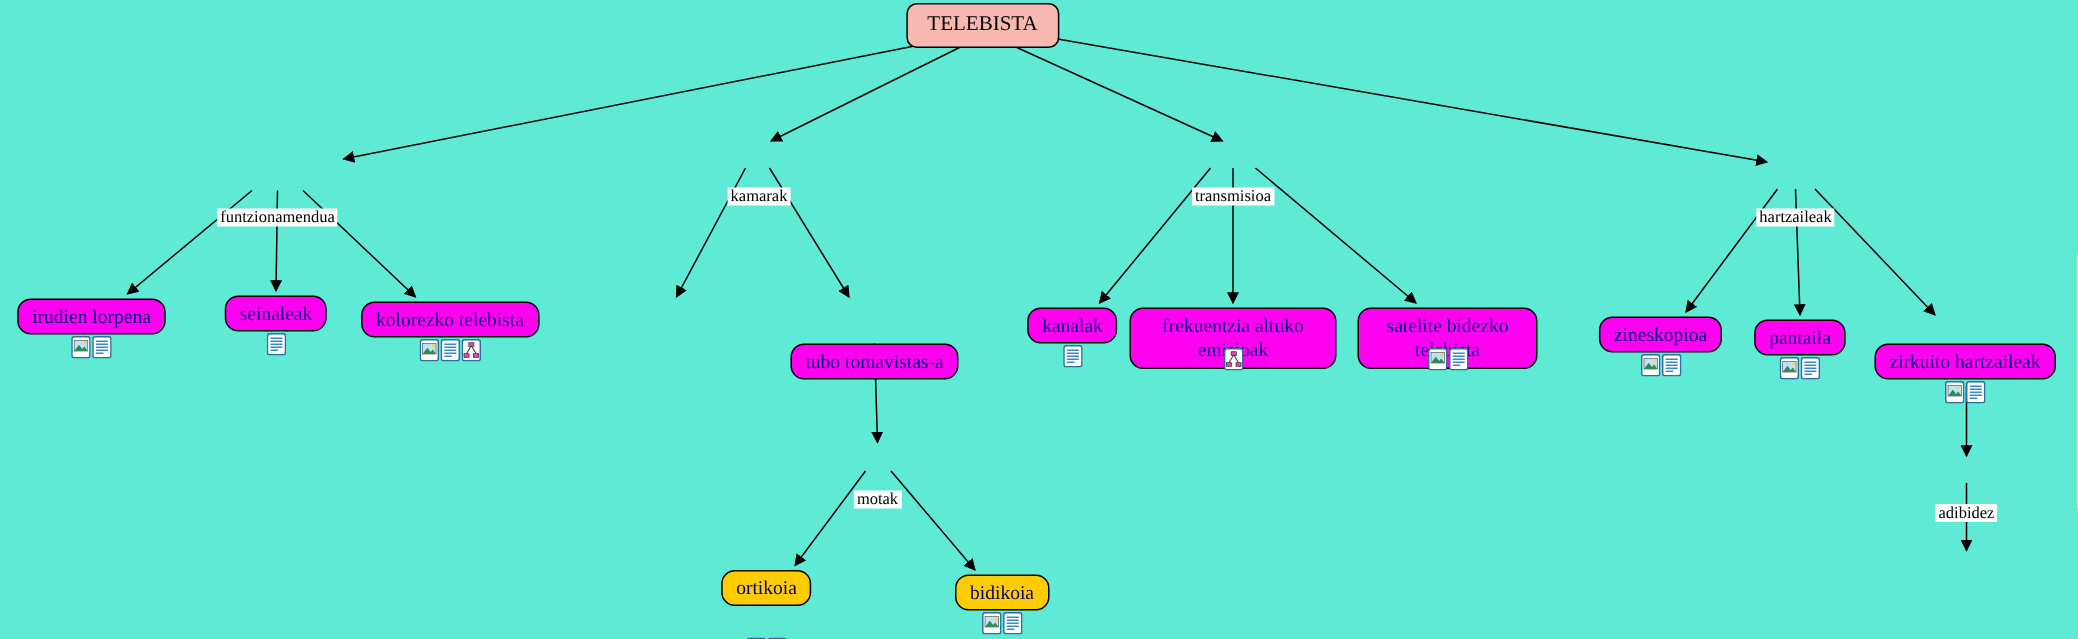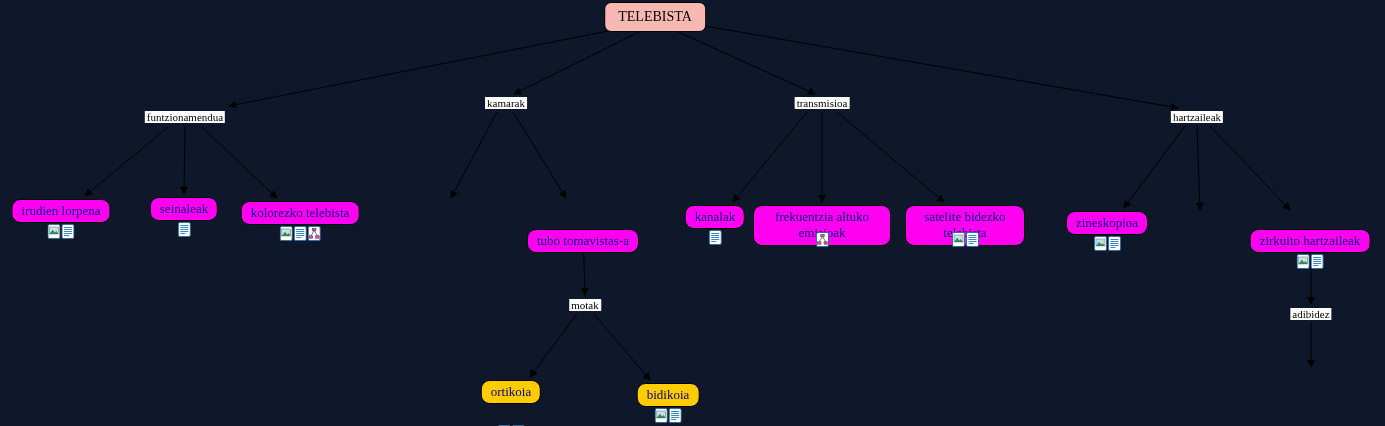--- a/index.html
+++ b/index.html
@@ -1,21 +1,21 @@
 <!DOCTYPE html>
 <html style="--root-bg: #f6b8b0; --concept-bg: #ff00f0; --leaf-bg: #ffcc00; --node-text: #000080;"><head>
 <meta charset="utf-8">
 <style>
   html, body { margin: 0; padding: 0; background: #ffffff; }
   #canvas {
     position: relative;
     width: 1385px;
     height: 426px;
     overflow: hidden;
-    background: #0f172a;
+    background: #5eead4;
     font-family: "Liberation Serif", serif;
   }
   #edges {
     position: absolute;
     left: 0; top: 0;
     width: 1385px; height: 426px;
     z-index: 0;
   }
   .node {
     position: absolute;
@@ -49,20 +49,21 @@
   .link-label {
     position: absolute;
     transform: translateX(-50%);
     font-size: 11px;
     color: #000;
     white-space: nowrap;
     z-index: 2;
     background: #fff;
     padding: 0 2px;
     cursor: default;
+    margin-top: 28px;
   }
   .icons {
     display: flex;
     gap: 1px;
     margin-top: 1px;
     justify-content: center;
     min-height: 0;
   }
   .res-icon {
     display: inline-block;
@@ -275,20 +276,43 @@
             <line x1="2.5" y1="3.5" x2="10.5" y2="3.5" stroke="#3a87c8"></line>
             <line x1="2.5" y1="5.5" x2="10.5" y2="5.5" stroke="#3a87c8"></line>
             <line x1="2.5" y1="7.5" x2="10.5" y2="7.5" stroke="#3a87c8"></line>
             <line x1="2.5" y1="9.5" x2="10.5" y2="9.5" stroke="#3a87c8"></line>
             <line x1="2.5" y1="11.5" x2="7.5" y2="11.5" stroke="#3a87c8"></line>
           </svg>
         </span>
       </div>
   </div>
 
+  <div class="node concept" style="left:1200px; top:213px;">
+    <div class="box">pantaila</div>
+    <div class="icons">
+        <span class="res-icon">
+          <svg width="13" height="15" viewBox="0 0 13 15">
+            <rect x="0.5" y="0.5" width="12" height="14" rx="1.5" fill="#fff" stroke="#2f6f9f"></rect>
+            <rect x="2" y="3" width="9" height="7" fill="#bfe3f2" stroke="#666" stroke-width="0.5"></rect>
+            <polygon points="2,10 5.2,5.8 7.4,8.6 8.8,7 11,10" fill="#2e8b57"></polygon>
+            <circle cx="9.2" cy="4.5" r="1" fill="#ffd24d"></circle>
+          </svg>
+        </span>
+        <span class="res-icon">
+          <svg width="13" height="15" viewBox="0 0 13 15">
+            <rect x="0.5" y="0.5" width="12" height="14" rx="1.5" fill="#fff" stroke="#2f6f9f"></rect>
+            <line x1="2.5" y1="3.5" x2="10.5" y2="3.5" stroke="#3a87c8"></line>
+            <line x1="2.5" y1="5.5" x2="10.5" y2="5.5" stroke="#3a87c8"></line>
+            <line x1="2.5" y1="7.5" x2="10.5" y2="7.5" stroke="#3a87c8"></line>
+            <line x1="2.5" y1="9.5" x2="10.5" y2="9.5" stroke="#3a87c8"></line>
+            <line x1="2.5" y1="11.5" x2="7.5" y2="11.5" stroke="#3a87c8"></line>
+          </svg>
+        </span>
+      </div>
+  </div>
 
   <div class="node concept" style="left:1310px; top:213px;margin-top:16px;">
     <div class="box">zirkuito hartzaileak</div>
     <div class="icons">
         <span class="res-icon">
           <svg width="13" height="15" viewBox="0 0 13 15">
             <rect x="0.5" y="0.5" width="12" height="14" rx="1.5" fill="#fff" stroke="#2f6f9f"></rect>
             <rect x="2" y="3" width="9" height="7" fill="#bfe3f2" stroke="#666" stroke-width="0.5"></rect>
             <polygon points="2,10 5.2,5.8 7.4,8.6 8.8,7 11,10" fill="#2e8b57"></polygon>
             <circle cx="9.2" cy="4.5" r="1" fill="#ffd24d"></circle>

